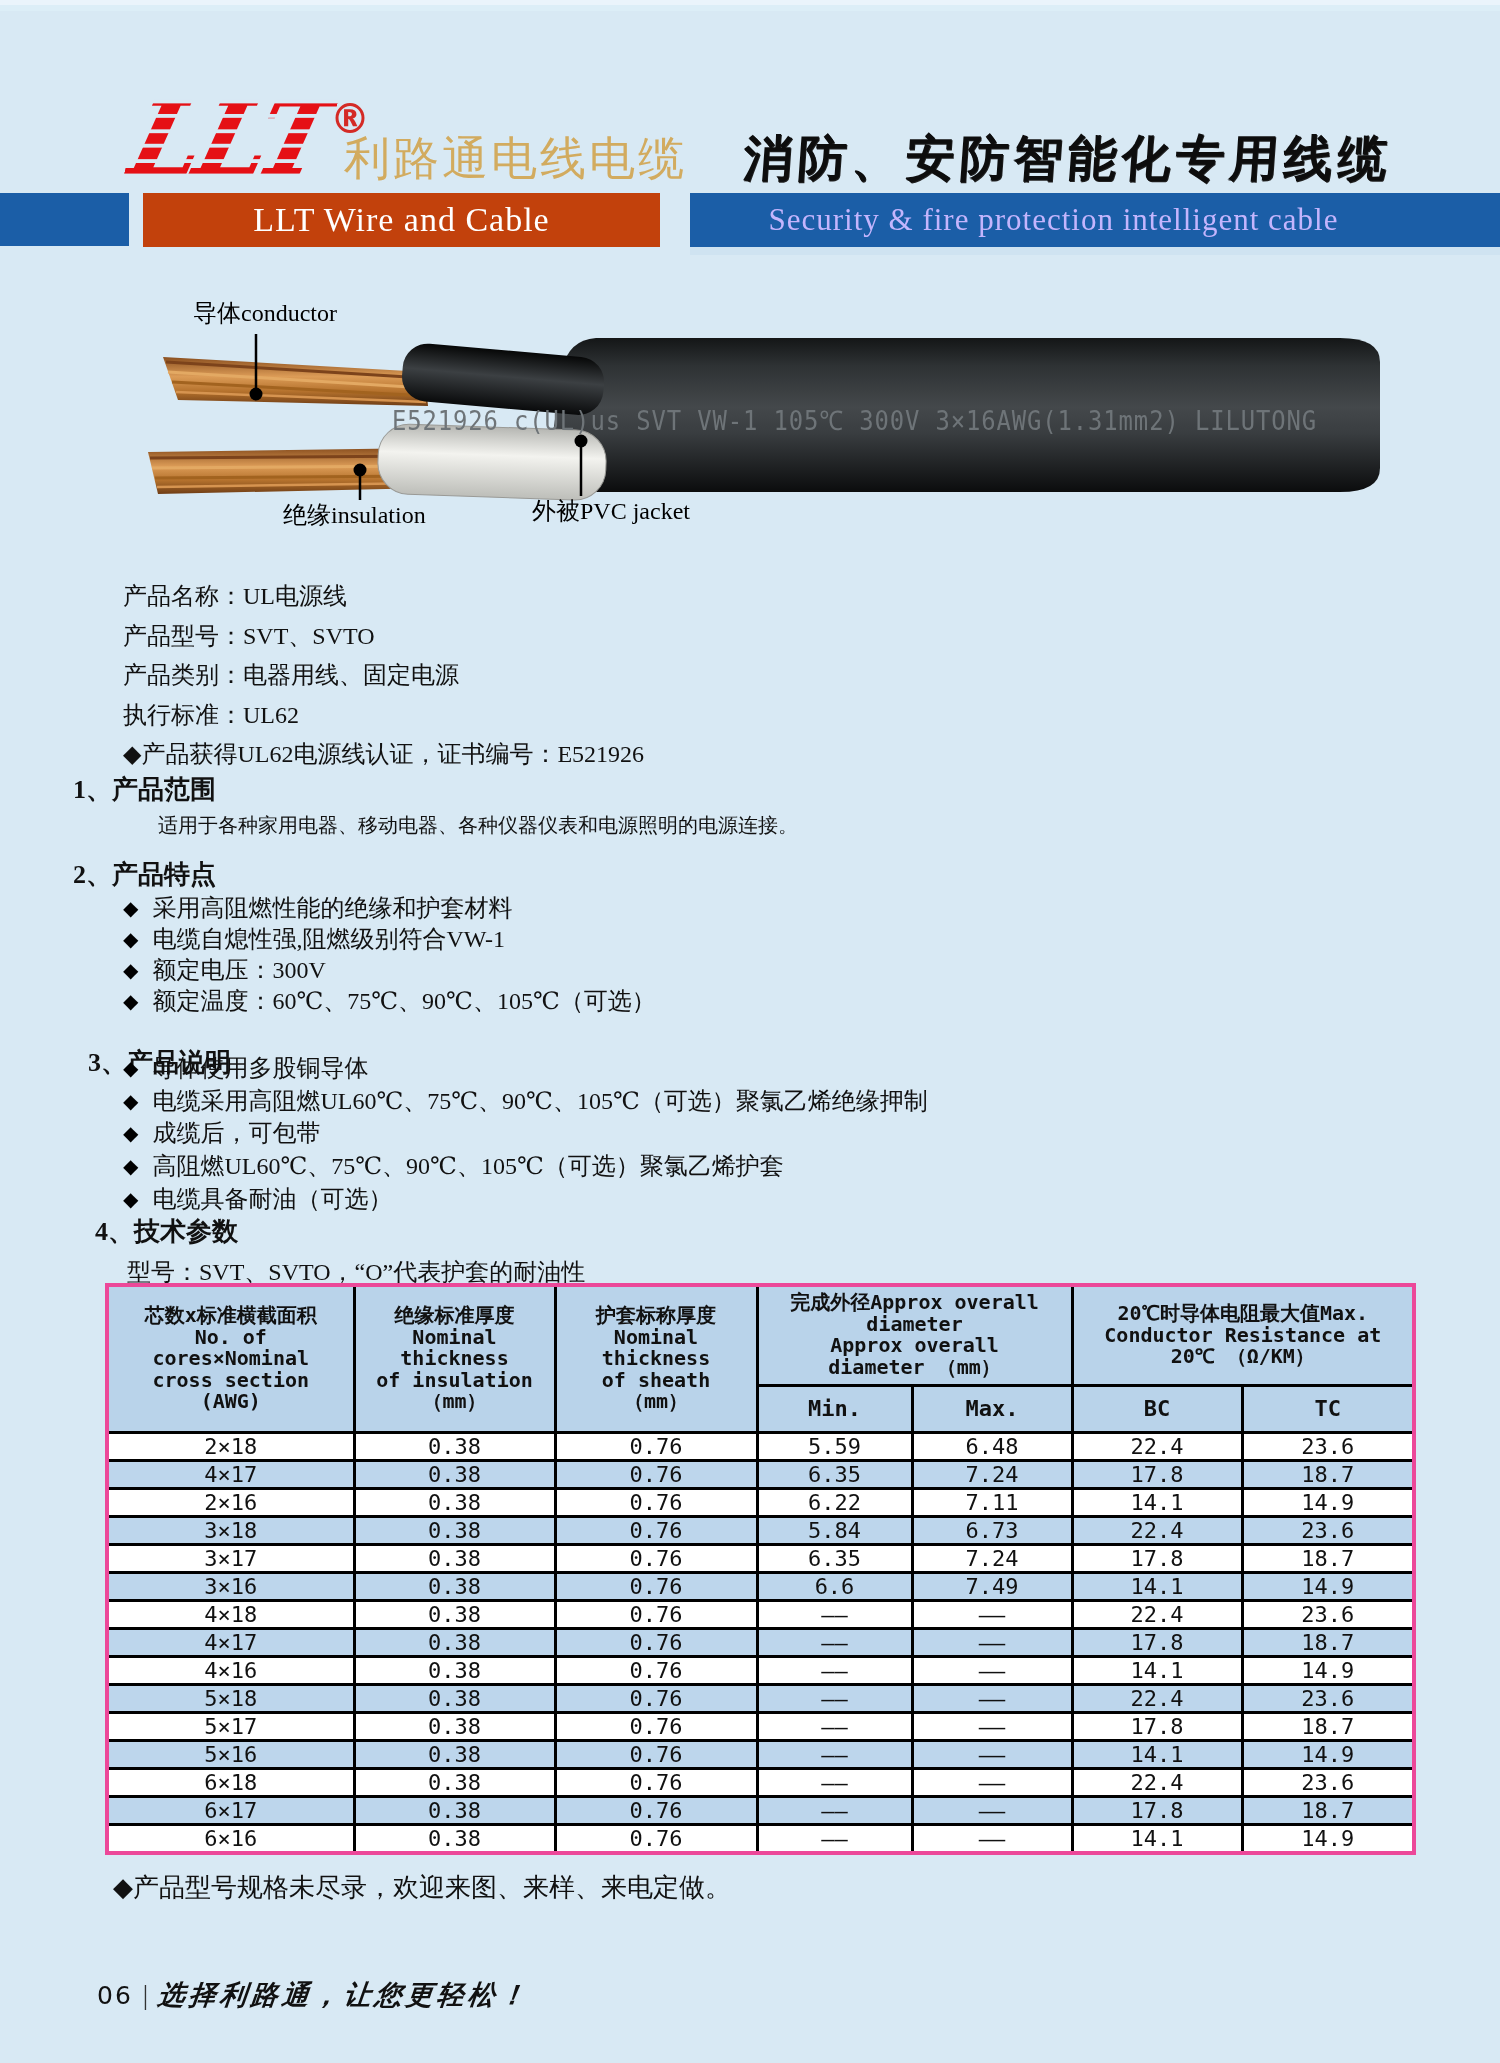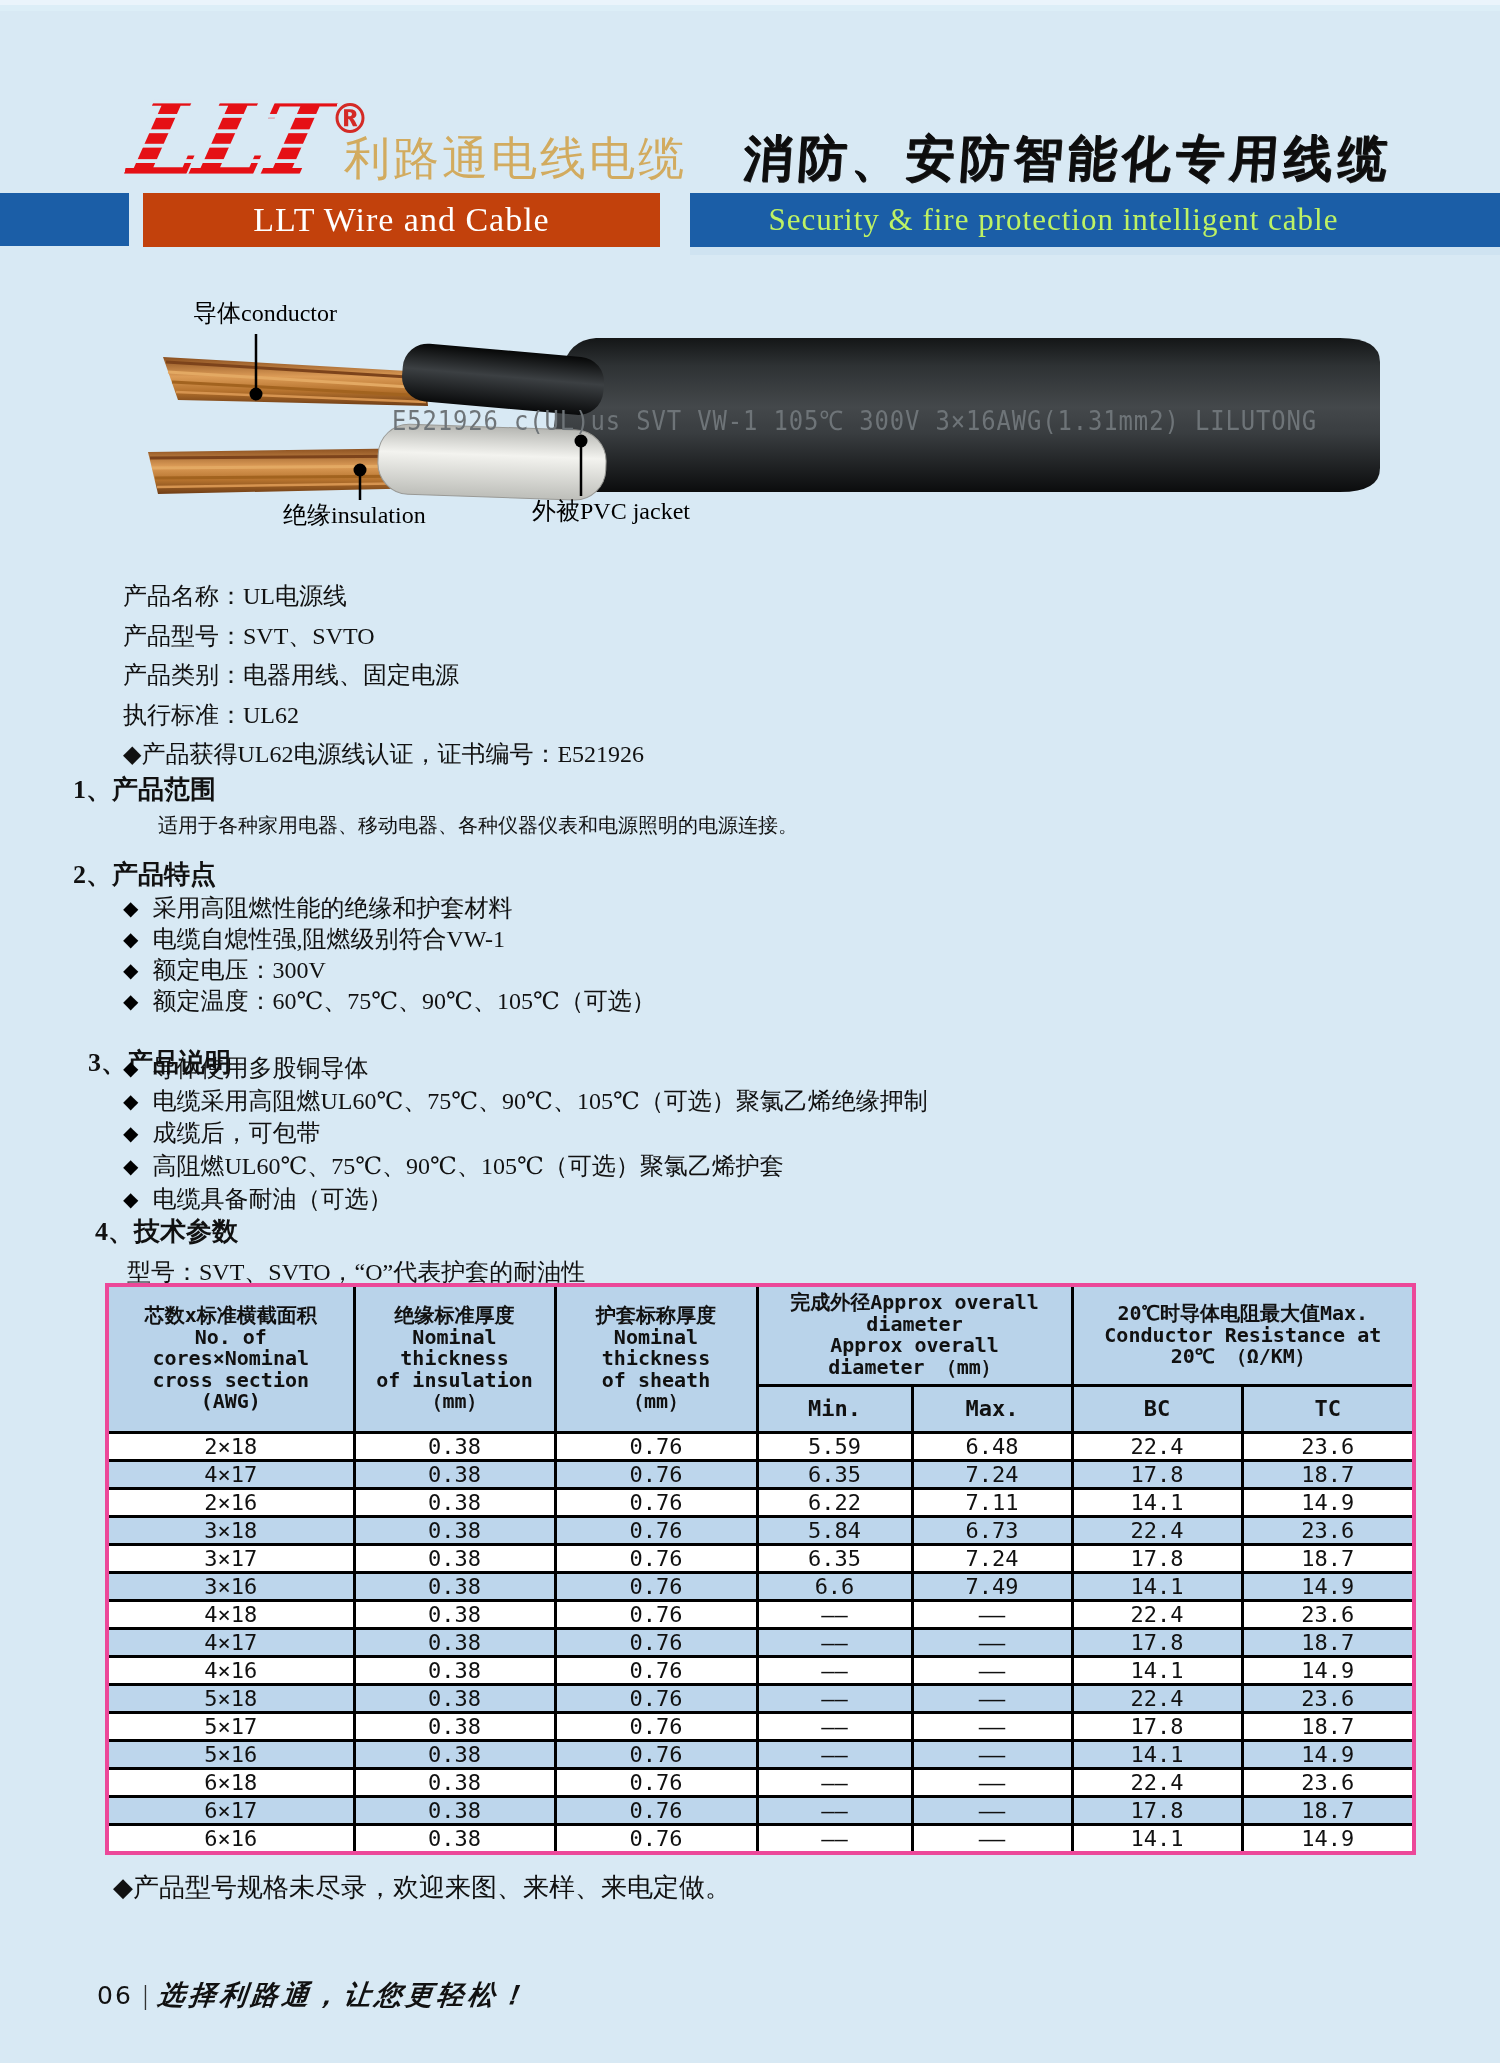--- a/index.html
+++ b/index.html
@@ -21,21 +21,21 @@
   .logo-cn{left:344px;top:128px;font-size:46px;letter-spacing:3px;color:#d2ab5f;font-weight:500;}
 
   .main-title{left:695px;top:126px;width:745px;text-align:center;font-size:49px;font-weight:900;
     letter-spacing:5px;transform:skewX(-4deg);color:#0d0d0d;
     text-shadow:1px 1px 0 #222;font-family:"DejaVu Serif","Liberation Serif",serif;}
 
   
   .bar-left{left:0;top:193px;width:129px;height:53px;background:#1b5ea7;}
   .bar-gold{left:143px;top:193px;width:517px;height:54px;background:#c2410c;color:#fff;
     display:flex;align-items:center;justify-content:center;font-size:34px;letter-spacing:1px;}
-  .bar-blue{left:690px;top:193px;width:810px;height:54px;background:#1b5ea7;color:#bef264;
+  .bar-blue{left:690px;top:193px;width:810px;height:54px;background:#1b5ea7;color:#c4b5fd;
     display:flex;align-items:center;justify-content:center;font-size:31px;letter-spacing:1px;padding-right:83px;box-sizing:border-box;}
   .bar-blue-under{left:690px;top:247px;width:810px;height:8px;background:#cfe3f1;}
 
   
   .fig-label{font-size:24px;color:#000;}
   .lbl-conductor{left:193px;top:297px;}
   .lbl-insulation{left:283px;top:499px;}
   .lbl-jacket{left:532px;top:495px;}
 
   

